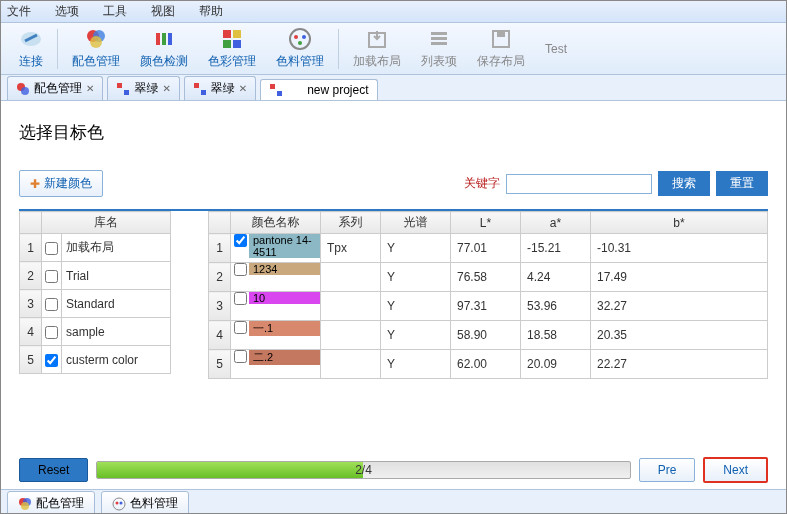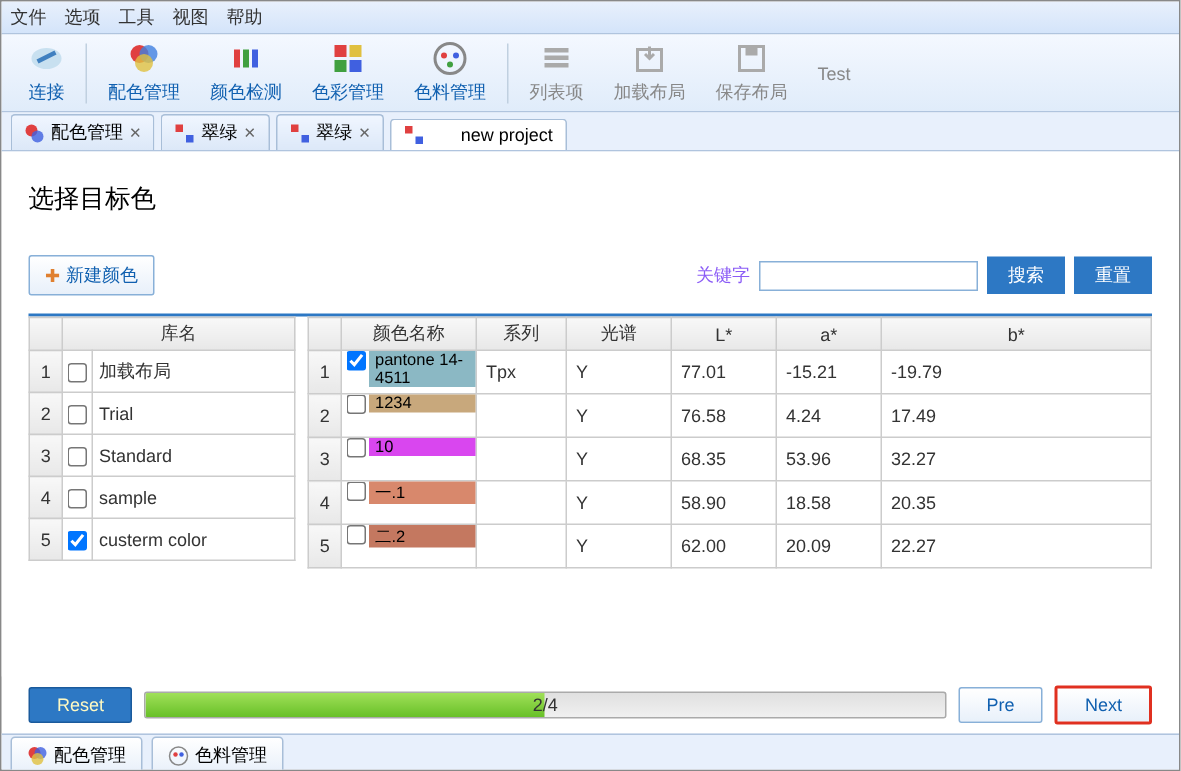--- a/index.html
+++ b/index.html
@@ -1,19 +1,19 @@
 <!DOCTYPE html>
 <html><head>
 <meta charset="utf-8">
 <style>
 * { box-sizing: border-box; margin: 0; padding: 0; font-family: "Microsoft YaHei", Arial, sans-serif; font-size: 12px; }
 body { background: #fff; width: 787px; height: 514px; overflow: hidden; border: 1px solid #888; }
 
 
-.menubar { background: linear-gradient(#e8f0fc, #d4e4fa); height: 22px; display: flex; padding: 0 6px; align-items: center; gap: 12px; border-bottom: 1px solid #b0c4de; }
+.menubar { background: linear-gradient(#e8f0fc, #d4e4fa); height: 22px; display: flex; padding: 0 6px; align-items: center; gap: 24px; border-bottom: 1px solid #b0c4de; }
 .menubar span { color: #333; }
 
 
 .toolbar { background: linear-gradient(#f4f8ff, #e0ecfa); height: 52px; display: flex; align-items: center; padding: 0 8px; border-bottom: 1px solid #b0c4de; }
 .tool-item { display: flex; flex-direction: column; align-items: center; justify-content: center; padding: 2px 10px; color: #1060b0; gap: 2px; }
 .tool-item.gray { color: #888; }
 .tool-sep { width: 1px; height: 40px; background: #c0d0e0; margin: 0 4px; }
 .tool-icon { width: 24px; height: 24px; display: flex; align-items: center; justify-content: center; }
 
 
@@ -21,50 +21,50 @@
 .tab { background: linear-gradient(#f0f6ff, #dce8f8); border: 1px solid #a8bed8; border-bottom: none; padding: 3px 8px; margin-right: 4px; display: flex; align-items: center; gap: 4px; border-radius: 3px 3px 0 0; }
 .tab.active { background: #fff; gap: 24px; }
 .tab-close { color: #666; font-size: 10px; }
 .tab-icon { width: 14px; height: 14px; }
 
 
 .main { padding: 12px 18px; background: #fff; height: 350px; }
 .page-title { color: #000000; font-size: 17px; font-weight: normal; margin: 8px 0 26px 0; }
 .controls-row { display: flex; align-items: center; margin-bottom: 12px; }
 .new-btn { border: 1px solid #88b0d8; background: linear-gradient(#fff, #e8f0fa); padding: 4px 10px; border-radius: 2px; color: #1060b0; display: flex; align-items: center; gap: 4px; }
-.kw-label { margin-left: auto; color: #8b5cf6; margin-right: 6px; }
+.kw-label { margin-left: auto; color: #b91c1c; margin-right: 6px; }
 .kw-input { width: 146px; height: 20px; border: 1px solid #88b0d8; padding: 0 4px; }
 .sbtn { background: #2d78c4; color: #fff; border: none; padding: 4px 14px; margin-left: 6px; }
 .underline { height: 2px; background: #2d78c4; margin-bottom: 0; }
 
 
 .tables-wrap { display: flex; gap: 8px; }
-.tbl-left { width: 178px; }
-.tbl-right { flex: 1; }
+.tbl-left { width: 152px; }
+.tbl-right { flex: 1; margin-left: 29px; }
 table { border-collapse: collapse; width: 100%; }
 th, td { border: 1px solid #ccc; text-align: left; padding: 0; font-size: 12px; color: #333; }
 th { background: linear-gradient(#f8f8f8, #e8e8e8); text-align: center; font-weight: normal; height: 22px; }
 td { height: 28px; }
 .row-num { width: 22px; text-align: center; background: linear-gradient(#f8f8f8, #e8e8e8); }
 .chk-cell { width: 20px; text-align: center; }
 .chk-cell input { vertical-align: middle; }
 .name-cell { padding: 0 4px; }
 .color-name-cell { display: flex; align-items: flex-start; height: 28px; }
 .color-chk { width: 18px; display: flex; align-items: center; justify-content: center; }
 .color-swatch { flex: 1; display: flex; align-items: center; padding: 0 4px; font-size: 11px; color: #000; }
 .sw1 { background: #8bb8c4; }
 .sw2 { background: #c8a87c; }
 .sw3 { background: #d946ef; color: #000; }
 .sw4 { background: #d8886c; }
 .sw5 { background: #c47860; }
 td.pad { padding: 0 6px; }
 
 
 .foot-row { display: flex; align-items: center; padding: 6px 18px; gap: 8px; }
-.reset-btn { background: #2d78c4; color: #fef9c3; border: 1px solid #1a5a9c; padding: 4px 18px; border-radius: 2px; }
+.reset-btn { background: #2d78c4; color: #000000; border: 1px solid #1a5a9c; padding: 4px 18px; border-radius: 2px; }
 .progress { flex: 1; height: 18px; background: linear-gradient(#e0e0e0, #f0f0f0); border: 1px solid #aaa; border-radius: 2px; position: relative; overflow: hidden; }
 .progress-fill { background: linear-gradient(#a0e058, #68c028); height: 100%; width: 50%; }
 .progress-text { position: absolute; left: 0; right: 0; top: 0; bottom: 0; text-align: center; line-height: 16px; color: #333; }
 .nav-btn { background: linear-gradient(#fff, #e8f0fa); border: 1px solid #88b0d8; padding: 4px 18px; color: #1060b0; border-radius: 2px; }
 .nav-btn.hl { border: 2px solid #e03020; }
 
 
 .bottom-tabs { background: #e8f0fc; height: 28px; display: flex; align-items: center; padding: 0 6px; border-top: 1px solid #b0c4de; }
 .btab { background: linear-gradient(#fff, #e8f0fa); border: 1px solid #a8bed8; padding: 3px 10px; margin-right: 6px; display: flex; align-items: center; gap: 4px; border-radius: 3px; }
 
@@ -131,35 +131,35 @@
           <circle cx="16" cy="10" r="2" fill="#4060e0"></circle>
           <circle cx="12" cy="16" r="2" fill="#40a040"></circle>
         </svg>
       </span>
     <span>色料管理</span>
   </div>
   <div class="tool-sep"></div>
   <div class="tool-item gray">
     <span class="tool-icon">
         <svg width="24" height="24">
+          <rect x="4" y="6" width="16" height="14" fill="none" stroke="#aaa" stroke-width="2"></rect>
+          <path d="M12 4 L12 12 M9 9 L12 12 L15 9" stroke="#aaa" stroke-width="2" fill="none"></path>
+        </svg>
+      </span>
+    <span>加载布局</span>
+  </div>
+  <div class="tool-item gray">
+    <span class="tool-icon">
+        <svg width="24" height="24">
           <rect x="4" y="5" width="16" height="3" fill="#aaa"></rect>
           <rect x="4" y="10" width="16" height="3" fill="#aaa"></rect>
           <rect x="4" y="15" width="16" height="3" fill="#aaa"></rect>
         </svg>
       </span>
     <span>列表项</span>
-  </div>
-  <div class="tool-item gray">
-    <span class="tool-icon">
-        <svg width="24" height="24">
-          <rect x="4" y="6" width="16" height="14" fill="none" stroke="#aaa" stroke-width="2"></rect>
-          <path d="M12 4 L12 12 M9 9 L12 12 L15 9" stroke="#aaa" stroke-width="2" fill="none"></path>
-        </svg>
-      </span>
-    <span>加载布局</span>
   </div>
   <div class="tool-item gray">
     <span class="tool-icon">
         <svg width="24" height="24">
           <rect x="4" y="4" width="16" height="16" fill="none" stroke="#aaa" stroke-width="2"></rect>
           <rect x="8" y="4" width="8" height="6" fill="#aaa"></rect>
         </svg>
       </span>
     <span>保存布局</span>
   </div>
@@ -282,21 +282,21 @@
                   <span class="color-chk">
                     <input type="checkbox" checked="" style="">
                   </span>
                   <span class="color-swatch sw1">pantone 14-4511</span>
                 </div>
               </td>
           <td class="pad">Tpx</td>
           <td class="pad">Y</td>
           <td class="pad">77.01</td>
           <td class="pad">-15.21</td>
-          <td class="pad">-19.79</td>
+          <td class="pad">-10.31</td>
         </tr>
         <tr>
           <td class="row-num">2</td>
           <td>
                 <div class="color-name-cell">
                   <span class="color-chk">
                     <input type="checkbox" style="">
                   </span>
                   <span class="color-swatch sw2">1234</span>
                 </div>
@@ -312,21 +312,21 @@
           <td>
                 <div class="color-name-cell">
                   <span class="color-chk">
                     <input type="checkbox" style="">
                   </span>
                   <span class="color-swatch sw3">10</span>
                 </div>
               </td>
           <td class="pad"></td>
           <td class="pad">Y</td>
-          <td class="pad">68.35</td>
+          <td class="pad">97.31</td>
           <td class="pad">53.96</td>
           <td class="pad">32.27</td>
         </tr>
         <tr>
           <td class="row-num">4</td>
           <td>
                 <div class="color-name-cell">
                   <span class="color-chk">
                     <input type="checkbox" style="">
                   </span>

